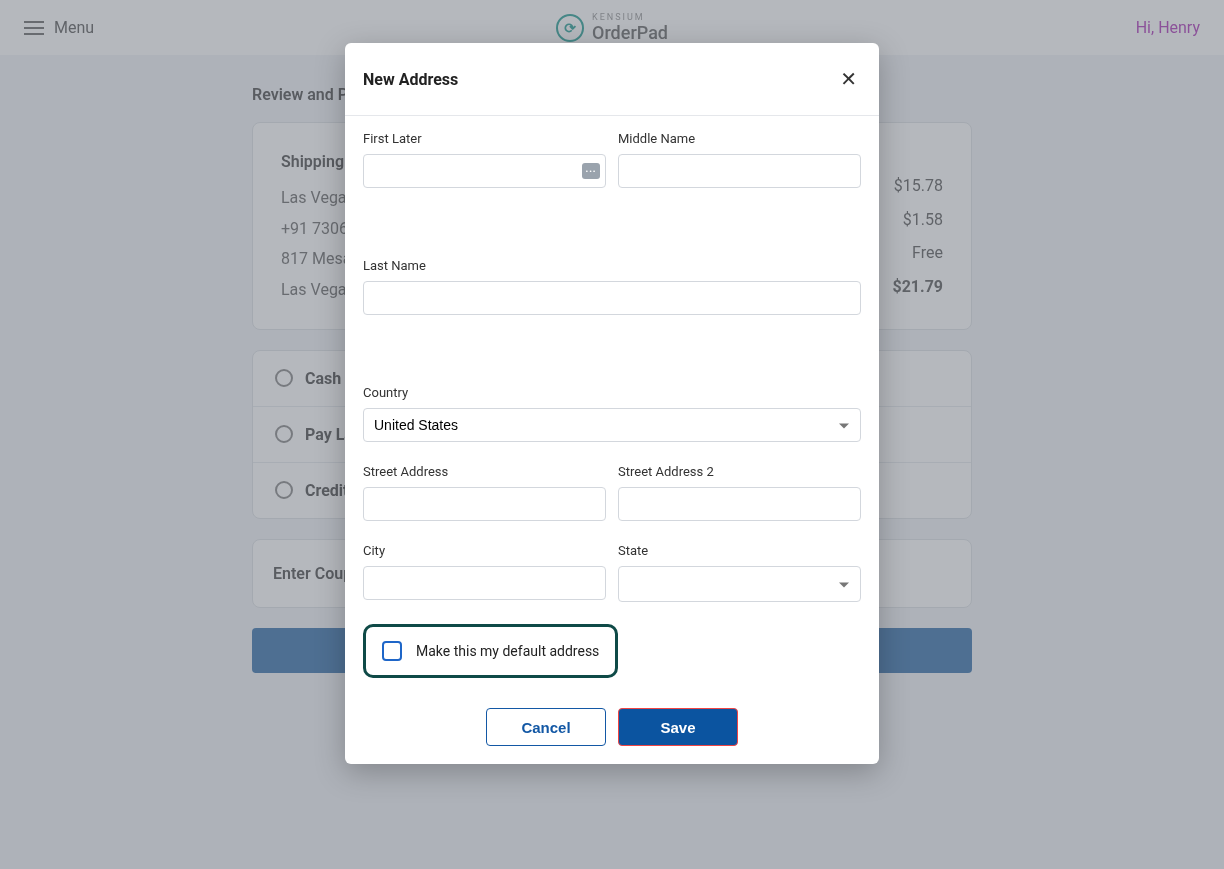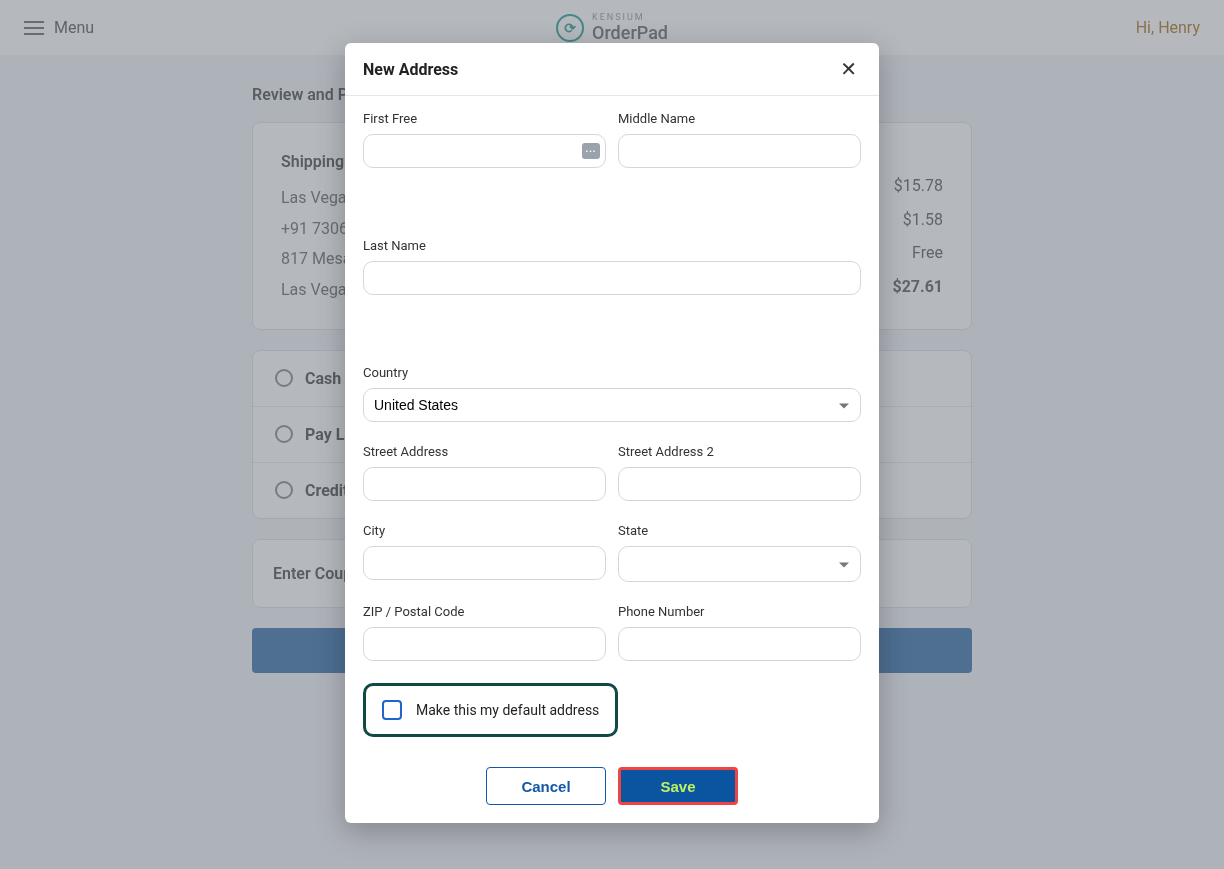--- a/index.html
+++ b/index.html
@@ -40,21 +40,21 @@
       display: flex; align-items: center; gap: 8px;
     }
     .logo-circle {
       width: 28px; height: 28px;
       border: 2px solid #0b9387; border-radius: 50%;
       display:flex; align-items:center; justify-content:center;
       color:#0b9387; font-size:14px; font-weight:bold;
     }
     .logo-text .top { font-size:9px; letter-spacing:2px; color:#888; }
     .logo-text .bottom { font-size:18px; color:#555; font-weight:500; }
-    .greeting { color:#a16207; }
+    .greeting { color:#a21caf; }
     
     
     .page-wrap { padding: 30px 0; }
     .page-inner { width: 720px; margin: 0 auto; }
     .page-title { font-size:16px; font-weight:600; color:#333; margin-bottom:18px; }
     
     .card {
       border:1px solid #d9dde3; border-radius:8px; background:#fff;
       margin-bottom:20px;
     }
@@ -91,40 +91,40 @@
       width: 534px;
       background:#fff;
       border-radius:6px;
       box-shadow: 0 8px 30px rgba(0,0,0,0.25);
       position:relative;
       display:flex;
       flex-direction:column;
       max-height: 783px;
     }
     .modal-header {
-      padding:14px 18px;
+      padding:24px 18px;
       border-bottom:1px solid #e5e7eb;
       display:flex; justify-content:space-between; align-items:center;
     }
     .modal-title { font-weight:700; font-size:16px; color:#222; }
     .close-btn { cursor:pointer; font-size:20px; color:#333; line-height:1; padding:2px 4px; }
     
     .modal-body {
       padding: 15px 18px 20px 18px;
       overflow-y: scroll;
       flex:1;
     }
     
     .form-row { display:flex; gap:12px; margin-bottom:22px; }
     .form-group { flex:1; }
     .form-group.full { width:100%;margin-top:48px; }
     .form-label { font-size:13px; color:#333; margin-bottom:8px; display:block; }
     .form-input, .form-select {
       width:100%; height:34px;
-      border:1px solid #d3d7dd; border-radius:10px;
+      border:1px solid #d3d7dd; border-radius:4px;
       padding:0 10px; font-size:14px;
       background:#fff;
     }
     .first-name-wrap { position:relative; }
     .input-chip {
       position:absolute; right:6px; top:50%; transform:translateY(-50%);
       width:18px; height:16px; background:#9aa3ad; border-radius:3px;
       display:flex; align-items:center; justify-content:center;
     }
     .input-chip::after { content:"•••"; color:#fff; font-size:8px; letter-spacing:1px; }
@@ -150,21 +150,21 @@
     .modal-footer {
       padding:10px 18px 18px 18px;
       display:flex; justify-content:center; gap:12px;
       border-top: none;
     }
     .btn {
       min-width:120px; height:38px; border-radius:4px;
       font-size:15px; font-weight:600; cursor:pointer;
     }
     .btn-cancel { background:#fff; border:1px solid #1358a5; color:#1358a5; }
-    .btn-save { background:#0b54a0; border:3px solid #ef4444; color:#bef264; }
+    .btn-save { background:#0b54a0; border:1px solid #ef4444; color:#ffffff; }
 
     
     .modal-body::-webkit-scrollbar { width:16px; }
     .modal-body::-webkit-scrollbar-track { background:#f1f1f1; }
     .modal-body::-webkit-scrollbar-thumb { background:#c1c5cb; }
     .modal-body::-webkit-scrollbar-button:single-button {
       background:#f1f1f1; height:14px;
     }
   </style>
 </head>
@@ -198,21 +198,21 @@
         <div class="lbl">Shipping Information</div>
         <div>Las Vegas</div>
         <div>+91 73066</div>
         <div>817 Mesa</div>
         <div>Las Vegas</div>
       </div>
       <div class="totals">
         <div>$15.78</div>
         <div>$1.58</div>
         <div>Free</div>
-        <div class="grand">$27.61</div>
+        <div class="grand">$21.79</div>
       </div>
     </div>
     
     <div class="card pay-card">
       <div class="pay-row">
         <div class="radio"></div>
         <div class="pay-label">Cash</div>
       </div>
       <div class="pay-row">
         <div class="radio"></div>
@@ -237,21 +237,21 @@
 
     <div class="modal-header">
       <div class="modal-title">New Address</div>
       <div class="close-btn">✕</div>
     </div>
 
     <div class="modal-body">
 
       <div class="form-row">
         <div class="form-group">
-          <label class="form-label">First Free</label>
+          <label class="form-label">First Later</label>
           <div class="first-name-wrap">
             <input class="form-input" style="">
             <div class="input-chip"></div>
           </div>
         </div>
         <div class="form-group">
           <label class="form-label">Middle Name</label>
           <input class="form-input" style="">
         </div>
       </div>
@@ -293,30 +293,20 @@
         <div class="form-group">
           <label class="form-label">State</label>
           <div class="select-wrap" style="margin-top:0;">
             <select class="form-select" style="height:36px;">
               <option></option>
             </select>
           </div>
         </div>
       </div>
 
-      <div class="form-row">
-        <div class="form-group">
-          <label class="form-label">ZIP / Postal Code</label>
-          <input class="form-input" style="">
-        </div>
-        <div class="form-group">
-          <label class="form-label">Phone Number</label>
-          <input class="form-input" style="">
-        </div>
-      </div>
 
       <div class="default-highlight">
         <div class="checkbox-box"></div>
         <span class="default-label">Make this my default address</span>
       </div>
 
     </div>
 
     <div class="modal-footer">
       <button class="btn btn-cancel">Cancel</button>

